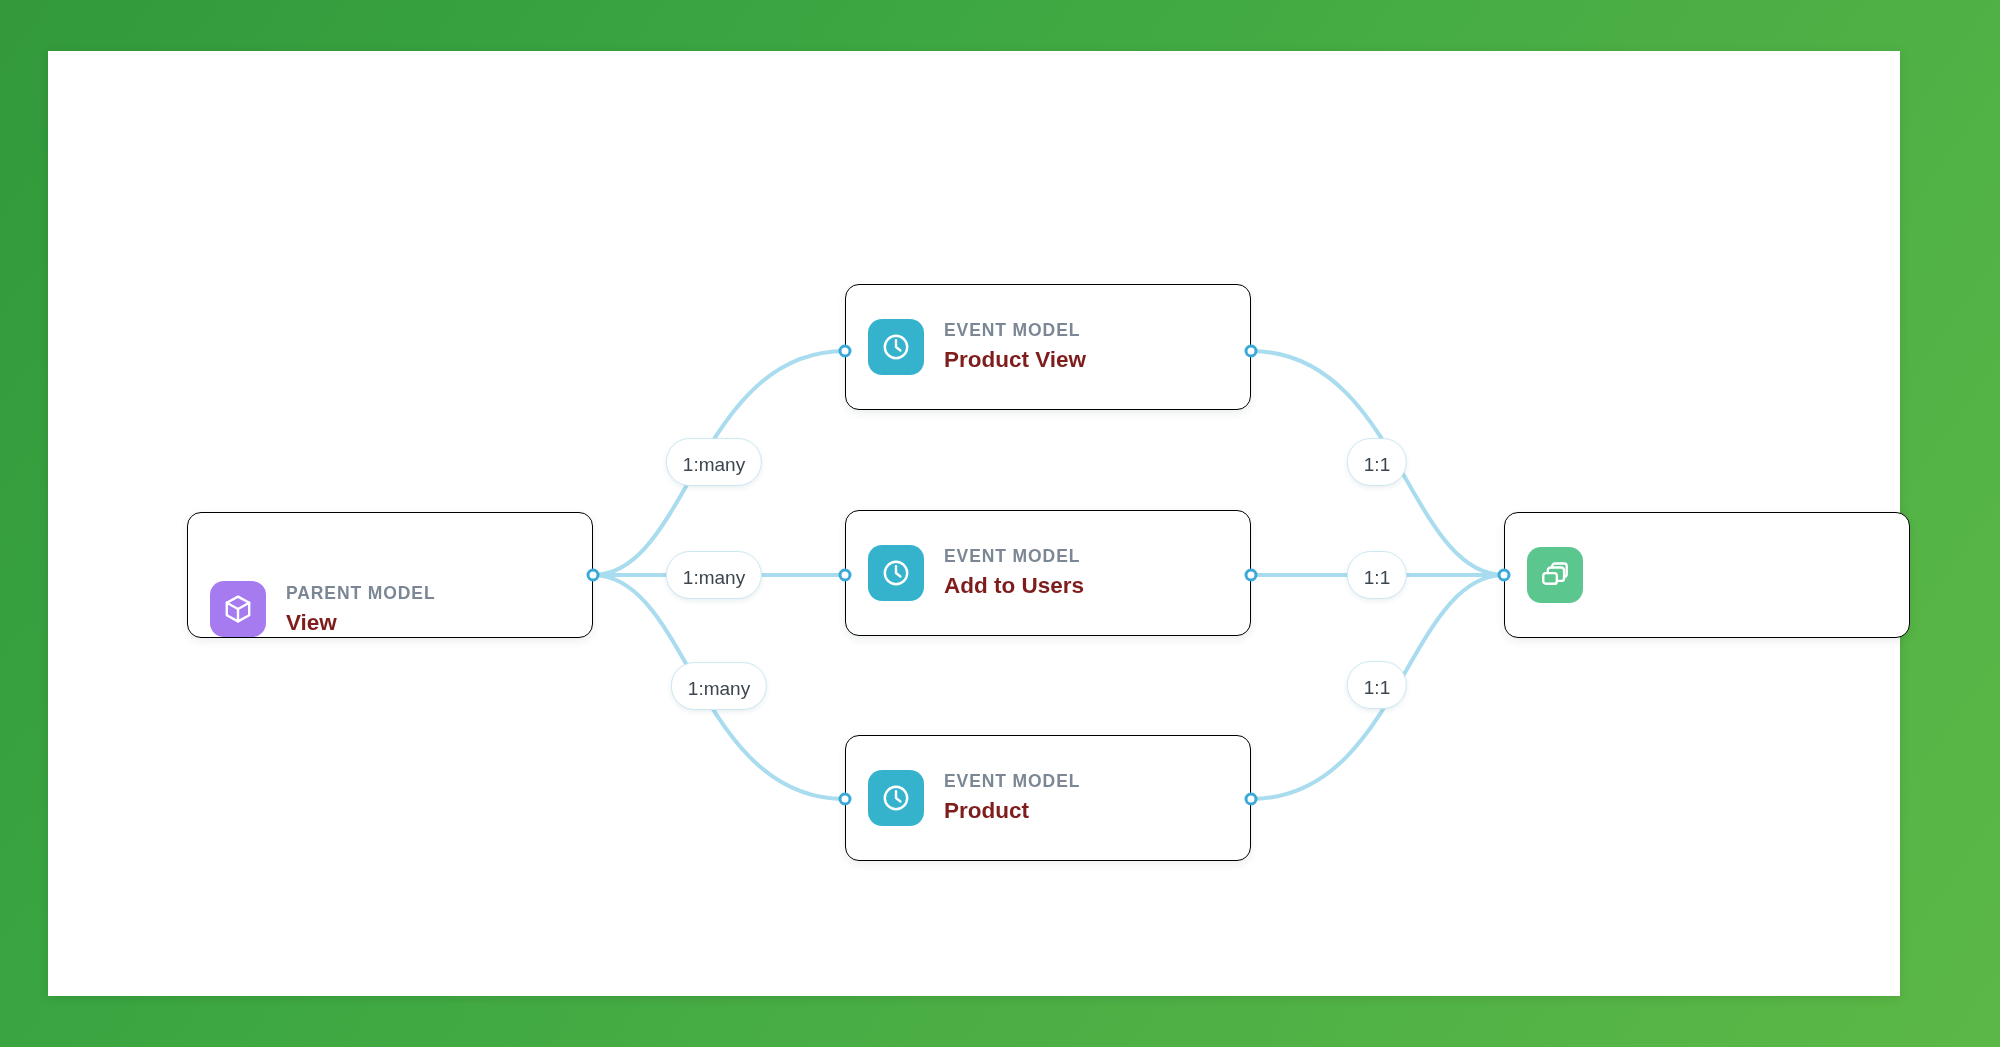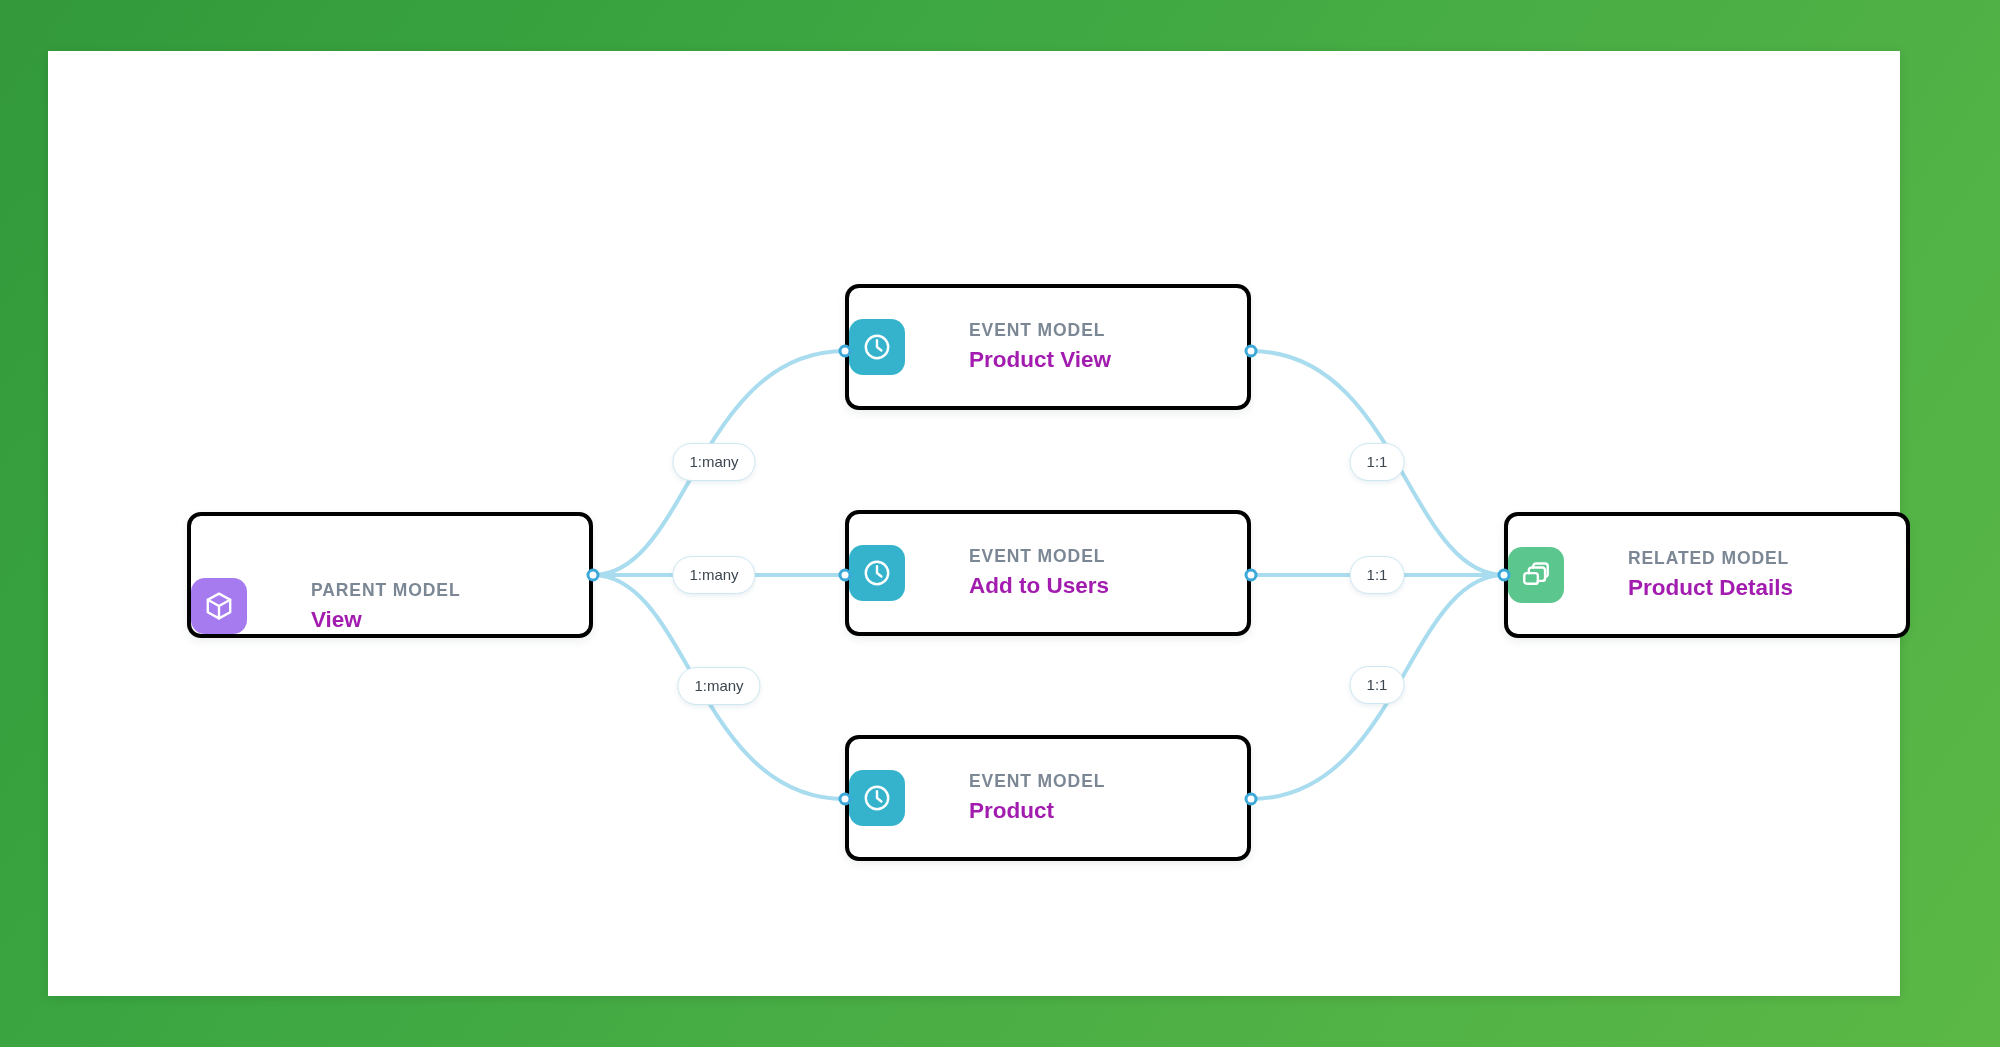--- a/index.html
+++ b/index.html
@@ -40,26 +40,26 @@
     width: 2000px;
     height: 1047px;
     pointer-events: none;
   }
 
   
   .node {
     position: absolute;
     box-sizing: border-box;
     background: #ffffff;
-    border: 4px solid #000000;
+    border: 1px solid #000000;
     border-radius: 14px;
     box-shadow: 0 3px 9px rgba(30,50,60,0.09);
     display: flex;
     align-items: center;
-    gap: 44px;
+    padding-left: 22px;
   }
   .node-icon {
     width: 56px;
     height: 56px;
     border-radius: 14px;
     flex: 0 0 auto;
     display: flex;
     align-items: center;
     justify-content: center;
   }
@@ -74,21 +74,21 @@
     font-size: 17.5px;
     font-weight: bold;
     letter-spacing: 0.9px;
     color: #7b8794;
     text-transform: uppercase;
     line-height: 1.25;
   }
   .node-title {
     font-size: 22.5px;
     font-weight: bold;
-    color: #a21caf;
+    color: #7f1d1d;
     line-height: 1.3;
     margin-top: 3px;
   }
 
   
   #node-parent   { left: 139px; top: 461px; width: 406px; height: 126px; align-items: flex-end; }
   #node-ev-0     { left: 797px; top: 233px; width: 406px; height: 126px; }
   #node-ev-1     { left: 797px; top: 459px; width: 406px; height: 126px; }
   #node-ev-2     { left: 797px; top: 684px; width: 406px; height: 126px; }
   #node-related  { left: 1456px; top: 461px; width: 406px; height: 126px; }
@@ -107,23 +107,23 @@
 
   
   .pill {
     position: absolute;
     box-sizing: border-box;
     transform: translate(-50%, -50%);
     background: #ffffff;
     border: 1.5px solid #cde8f2;
     border-radius: 999px;
     color: #3c4650;
-    font-size: 15px;
+    font-size: 19px;
     line-height: 1;
-    padding: 10px 16px 11px 16px;
+    padding: 16px 16px 11px 16px;
     white-space: nowrap;
     box-shadow: 0 2px 5px rgba(40,90,120,0.10);
   }
 </style>
 </head>
 <body>
 
 <div id="stage">
 
   <div id="canvas">
@@ -199,24 +199,20 @@
     </div>
 
     <div class="node" id="node-related">
       <div class="node-icon" style="background:#5cc68f;">
         <svg width="32" height="32" viewBox="0 0 24 24" fill="none" stroke="#ffffff" stroke-width="1.8" stroke-linecap="round" stroke-linejoin="round">
           <rect x="3.2" y="10.6" width="10.2" height="8" rx="2"></rect>
           <path d="M6.6 10.6 L6.6 8.4 A2 2 0 0 1 8.6 6.4 L16.8 6.4 A2 2 0 0 1 18.8 8.4 L18.8 14.4 A2 2 0 0 1 16.8 16.4 L13.4 16.4"></path>
           <path d="M9.9 6.4 L9.9 5.4 A2 2 0 0 1 11.9 3.4 L18.8 3.4 A2 2 0 0 1 20.8 5.4 L20.8 11.2 A2 2 0 0 1 18.8 13.2 L18.8 13.2"></path>
         </svg>
       </div>
-      <div class="node-text">
-        <div class="node-kind">RELATED MODEL</div>
-        <div class="node-title">Product Details</div>
-      </div>
     </div>
 
     <div class="port" style="left:545px; top:524px;"></div>
 
     <div class="port" style="left:797px;  top:300px;"></div>
     <div class="port" style="left:1203px; top:300px;"></div>
 
     <div class="port" style="left:797px;  top:524px;"></div>
     <div class="port" style="left:1203px; top:524px;"></div>
 

